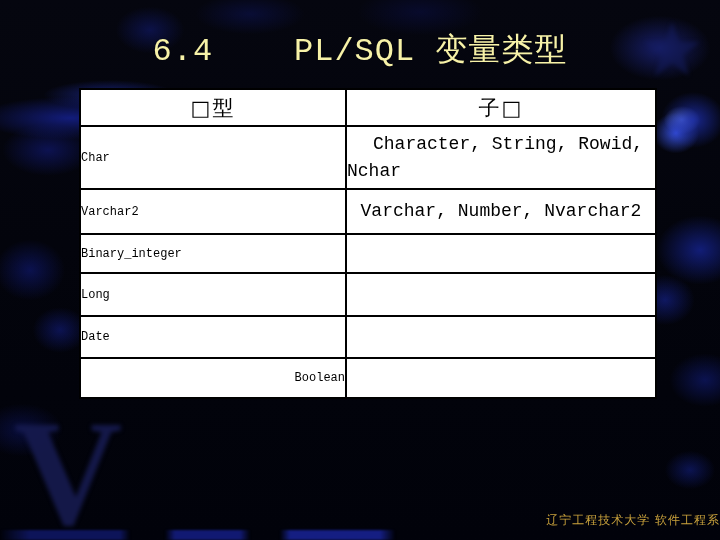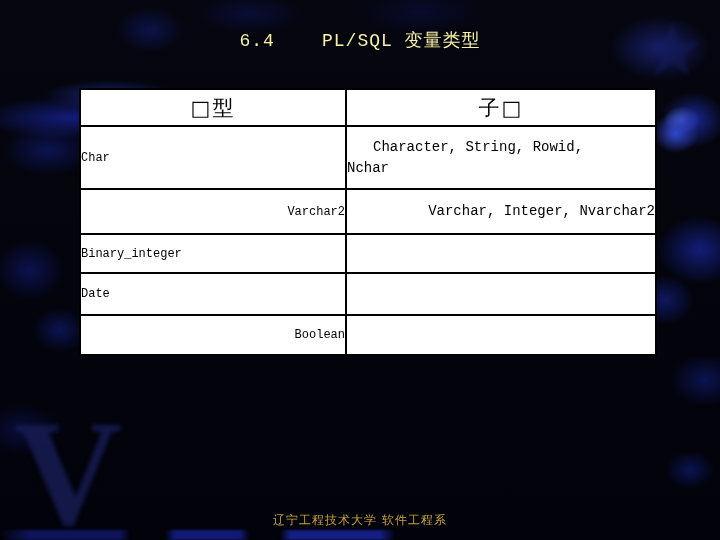--- a/index.html
+++ b/index.html
@@ -81,21 +81,21 @@
   }
 
   
   #slide-title {
     position: absolute;
     top: 28px;
     left: 0;
     width: 720px;
     text-align: center;
     color: #F7F2A8;
-    font-size: 18px;
+    font-size: 32px;
     letter-spacing: 1px;
     white-space: pre;
     text-shadow: 0 0 1px rgba(0,0,0,.9);
   }
 
   
   #type-table {
     position: absolute;
     left: 79px;
     top: 88px;
@@ -124,47 +124,47 @@
   }
   .type-cell {
     text-align: left;
     padding-left: 15px;
     font-size: 12px;
     letter-spacing: 0px;
     white-space: pre;
   }
   .sub-cell {
     text-align: center;
-    font-size: 14px;
+    font-size: 18px;
     line-height: 1.45;
     white-space: pre-line;
     padding: 0 4px;
   }
   .sub-cell.left-wrap {
     text-align: left;
     padding-left: 10px;
     text-indent: 26px;
   }
 
   tr.r-char    td { height: 61px; }
-  tr.r-varchar td { height: 43px; text-align: right; }
+  tr.r-varchar td { height: 43px; }
   tr.r-binary  td { height: 37px; margin-left: 28px; }
   tr.r-number  td { height: 101px; }
   tr.r-long    td { height: 41px; }
   tr.r-date    td { height: 40px; margin-top: 32px; }
   tr.r-boolean td { height: 38px; text-align: right; }
   tr.r-rowid   td { height: 38px; }
 
   
   #footer-note {
     position: absolute;
     left: 0;
     top: 512px;
     width: 720px;
-    text-align: center;
+    text-align: right;
     font-family: "DejaVu Sans", "Liberation Sans", sans-serif;
     font-size: 12px;
     color: #C9A23C;
     letter-spacing: 1px;
     white-space: pre;
     pointer-events: none;
   }
 </style>
 </head>
 <body>
@@ -191,26 +191,30 @@
     </tr>
   </thead>
   <tbody>
     <tr class="r-char">
       <td class="type-cell">Char</td>
       <td class="sub-cell left-wrap">Character, String, Rowid,
 Nchar</td>
     </tr>
     <tr class="r-varchar">
       <td class="type-cell">Varchar2</td>
-      <td class="sub-cell">Varchar, Integer, Nvarchar2</td>
+      <td class="sub-cell">Varchar, Number, Nvarchar2</td>
     </tr>
     <tr class="r-binary">
       <td class="type-cell">Binary_integer</td>
       <td class="sub-cell"></td>
     </tr>
+    <tr class="r-long">
+      <td class="type-cell">Long</td>
+      <td class="sub-cell"></td>
+    </tr>
     <tr class="r-date">
       <td class="type-cell">Date</td>
       <td class="sub-cell"></td>
     </tr>
     <tr class="r-boolean">
       <td class="type-cell">Boolean</td>
       <td class="sub-cell"></td>
     </tr>
   </tbody>
 </table>

